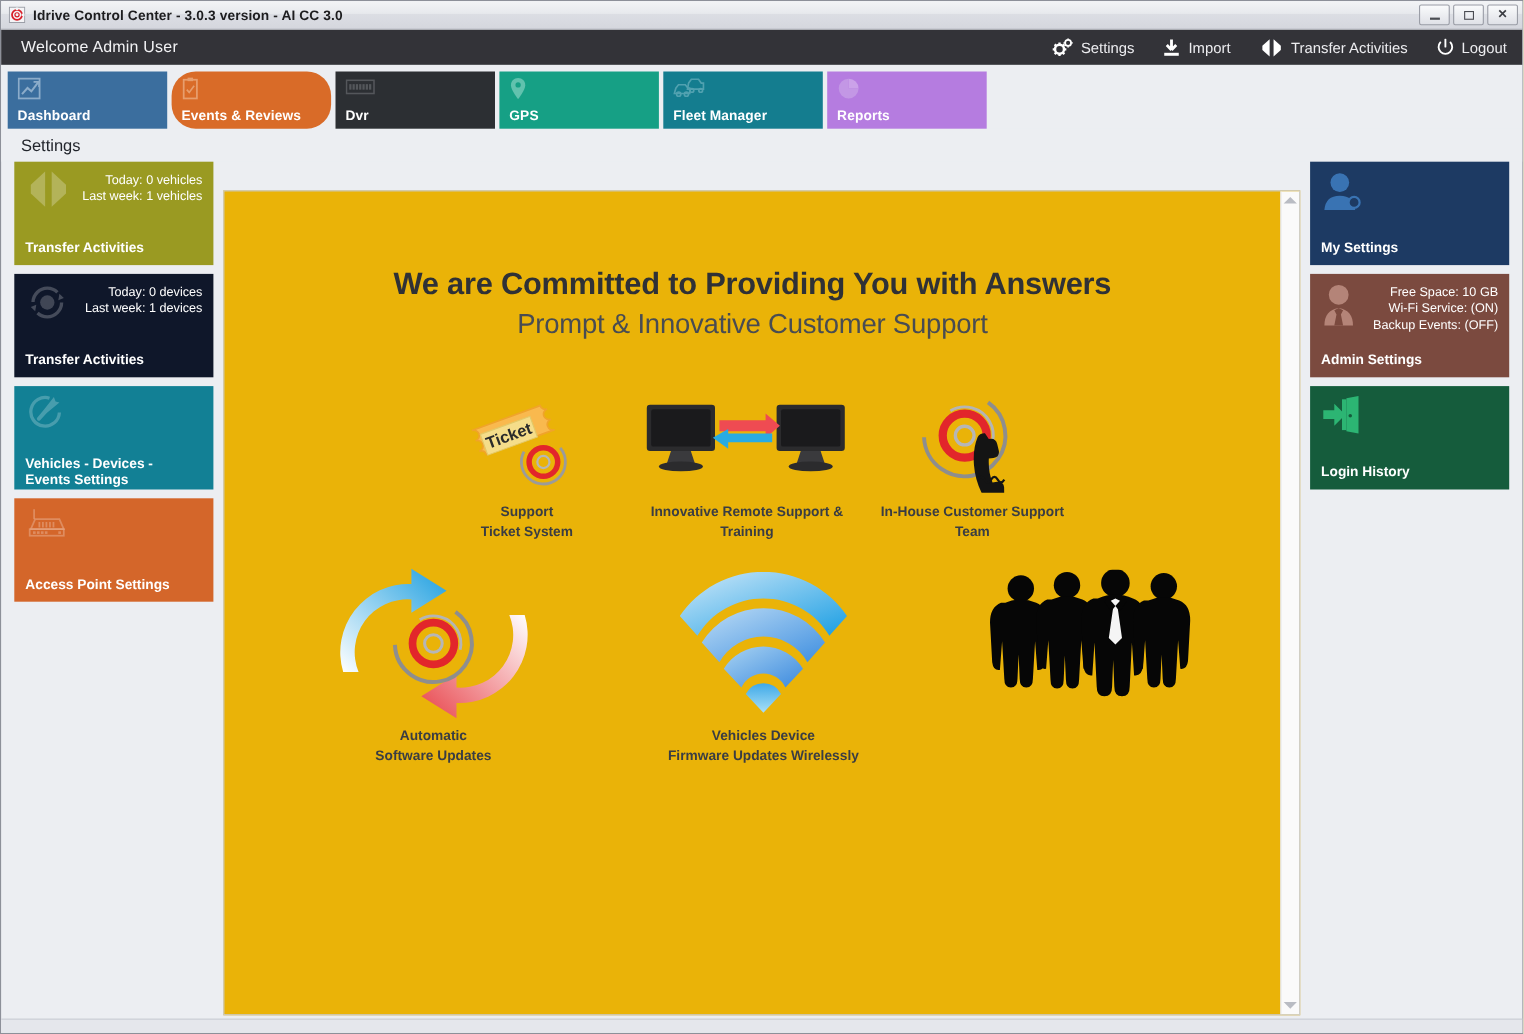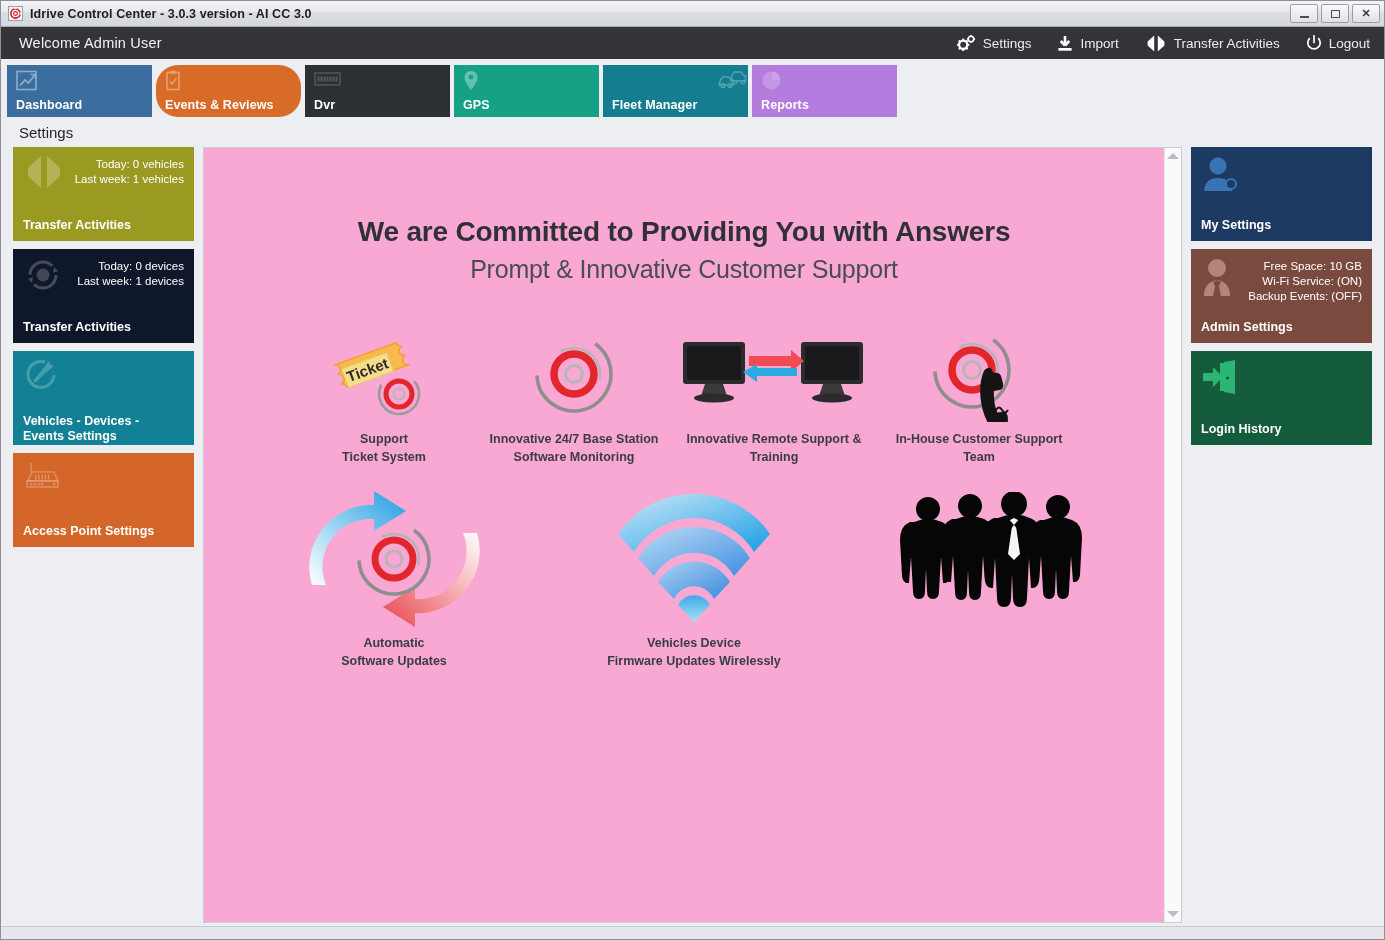--- a/index.html
+++ b/index.html
@@ -186,25 +186,26 @@
     left: 10px;
     top: 8px;
     opacity: .45;
     z-index: 1;
   }
   .tile.two-line .tile-title { bottom: 1px; }
 
   
   .main-panel {
     flex: 1 1 auto;
-    background: #f9a8d4;
+    background: #eab308;
     border: 1px solid #c9ccd4;
     position: relative;
     display: flex;
     box-sizing: border-box;
+    margin-top: 26px;
   }
   .main-scroll-content {
     flex: 1 1 auto;
     overflow: hidden;
     position: relative;
   }
   .promo-heading {
     text-align: center;
     margin-top: 68px;
   }
@@ -415,21 +416,21 @@
     <div class="navtab" style="background:#16a085;">
       <span class="tab-icon">
         <svg width="16" height="22" viewBox="0 0 16 22">
           <path d="M8 1 C4.3 1 1.5 3.8 1.5 7.4 C1.5 12 8 20 8 20 C8 20 14.5 12 14.5 7.4 C14.5 3.8 11.7 1 8 1 Z" fill="#9fded0"></path>
           <circle cx="8" cy="7.2" r="2.4" fill="#16a085"></circle>
         </svg>
       </span>
       <span class="tab-label">GPS</span>
     </div>
 
-    <div class="navtab" style="background:#147d8f;text-align:right;">
+    <div class="navtab" style="background:#147d8f;">
       <span class="tab-icon">
         <svg width="30" height="20" viewBox="0 0 30 20">
           <g fill="none" stroke="#84c0cb" stroke-width="1.5">
             <path d="M14 5.5 L16.5 2 L23 2 L25.5 5.5 L27.5 5.5 L27.5 11 L13 11 Z"></path>
             <circle cx="17" cy="12.2" r="1.7"></circle>
               <circle cx="25" cy="12.2" r="1.7"></circle>
             <path d="M2.5 10 L4.8 7 L11 7 L13.3 10 L15 10 L15 15 L1 15 Z"></path>
             <circle cx="5" cy="15.6" r="1.9"></circle>
               <circle cx="12" cy="15.6" r="1.9"></circle>
           </g>
@@ -550,32 +551,20 @@
                   <circle cx="22" cy="30" r="20" fill="none" stroke="#9b9b9b" stroke-width="2.6" stroke-dasharray="86 40" transform="rotate(-40 22 30)"></circle>
                   <circle cx="22" cy="30" r="13" fill="none" stroke="#e2262b" stroke-width="5"></circle>
                   <circle cx="22" cy="30" r="5.5" fill="none" stroke="#b6b6b6" stroke-width="2"></circle>
                 </g>
               </svg>
             </div>
             <div class="cap">Support
 Ticket System</div>
           </div>
 
-          <div class="feature">
-            <div class="fig">
-              <svg width="92" height="92" viewBox="0 0 92 92">
-                <circle cx="46" cy="46" r="37" fill="none" stroke="#8e8e8e" stroke-width="3.6" stroke-dasharray="150 83" transform="rotate(-55 46 46)"></circle>
-                <circle cx="46" cy="46" r="26" fill="none" stroke="#b5b5b5" stroke-width="2.6" stroke-dasharray="60 110" transform="rotate(-120 46 46)"></circle>
-                <circle cx="46" cy="46" r="20" fill="none" stroke="#e2262b" stroke-width="7.5"></circle>
-                <circle cx="46" cy="46" r="8.5" fill="none" stroke="#b6b6b6" stroke-width="3"></circle>
-              </svg>
-            </div>
-            <div class="cap">Innovative 24/7 Base Station
-Software Monitoring</div>
-          </div>
 
           <div class="feature" style="width:210px;">
             <div class="fig">
               <svg width="190" height="80" viewBox="0 0 190 80">
                 <g>
                   <rect x="4" y="8" width="62" height="42" rx="3" fill="#2b2b2d"></rect>
                   <rect x="8" y="12" width="54" height="34" rx="2" fill="#1a1a1c"></rect>
                   <path d="M26 50 L44 50 L48 62 L22 62 Z" fill="#3a3a3d"></path>
                   <ellipse cx="35" cy="64" rx="20" ry="4.5" fill="#2b2b2d"></ellipse>
                 </g>

